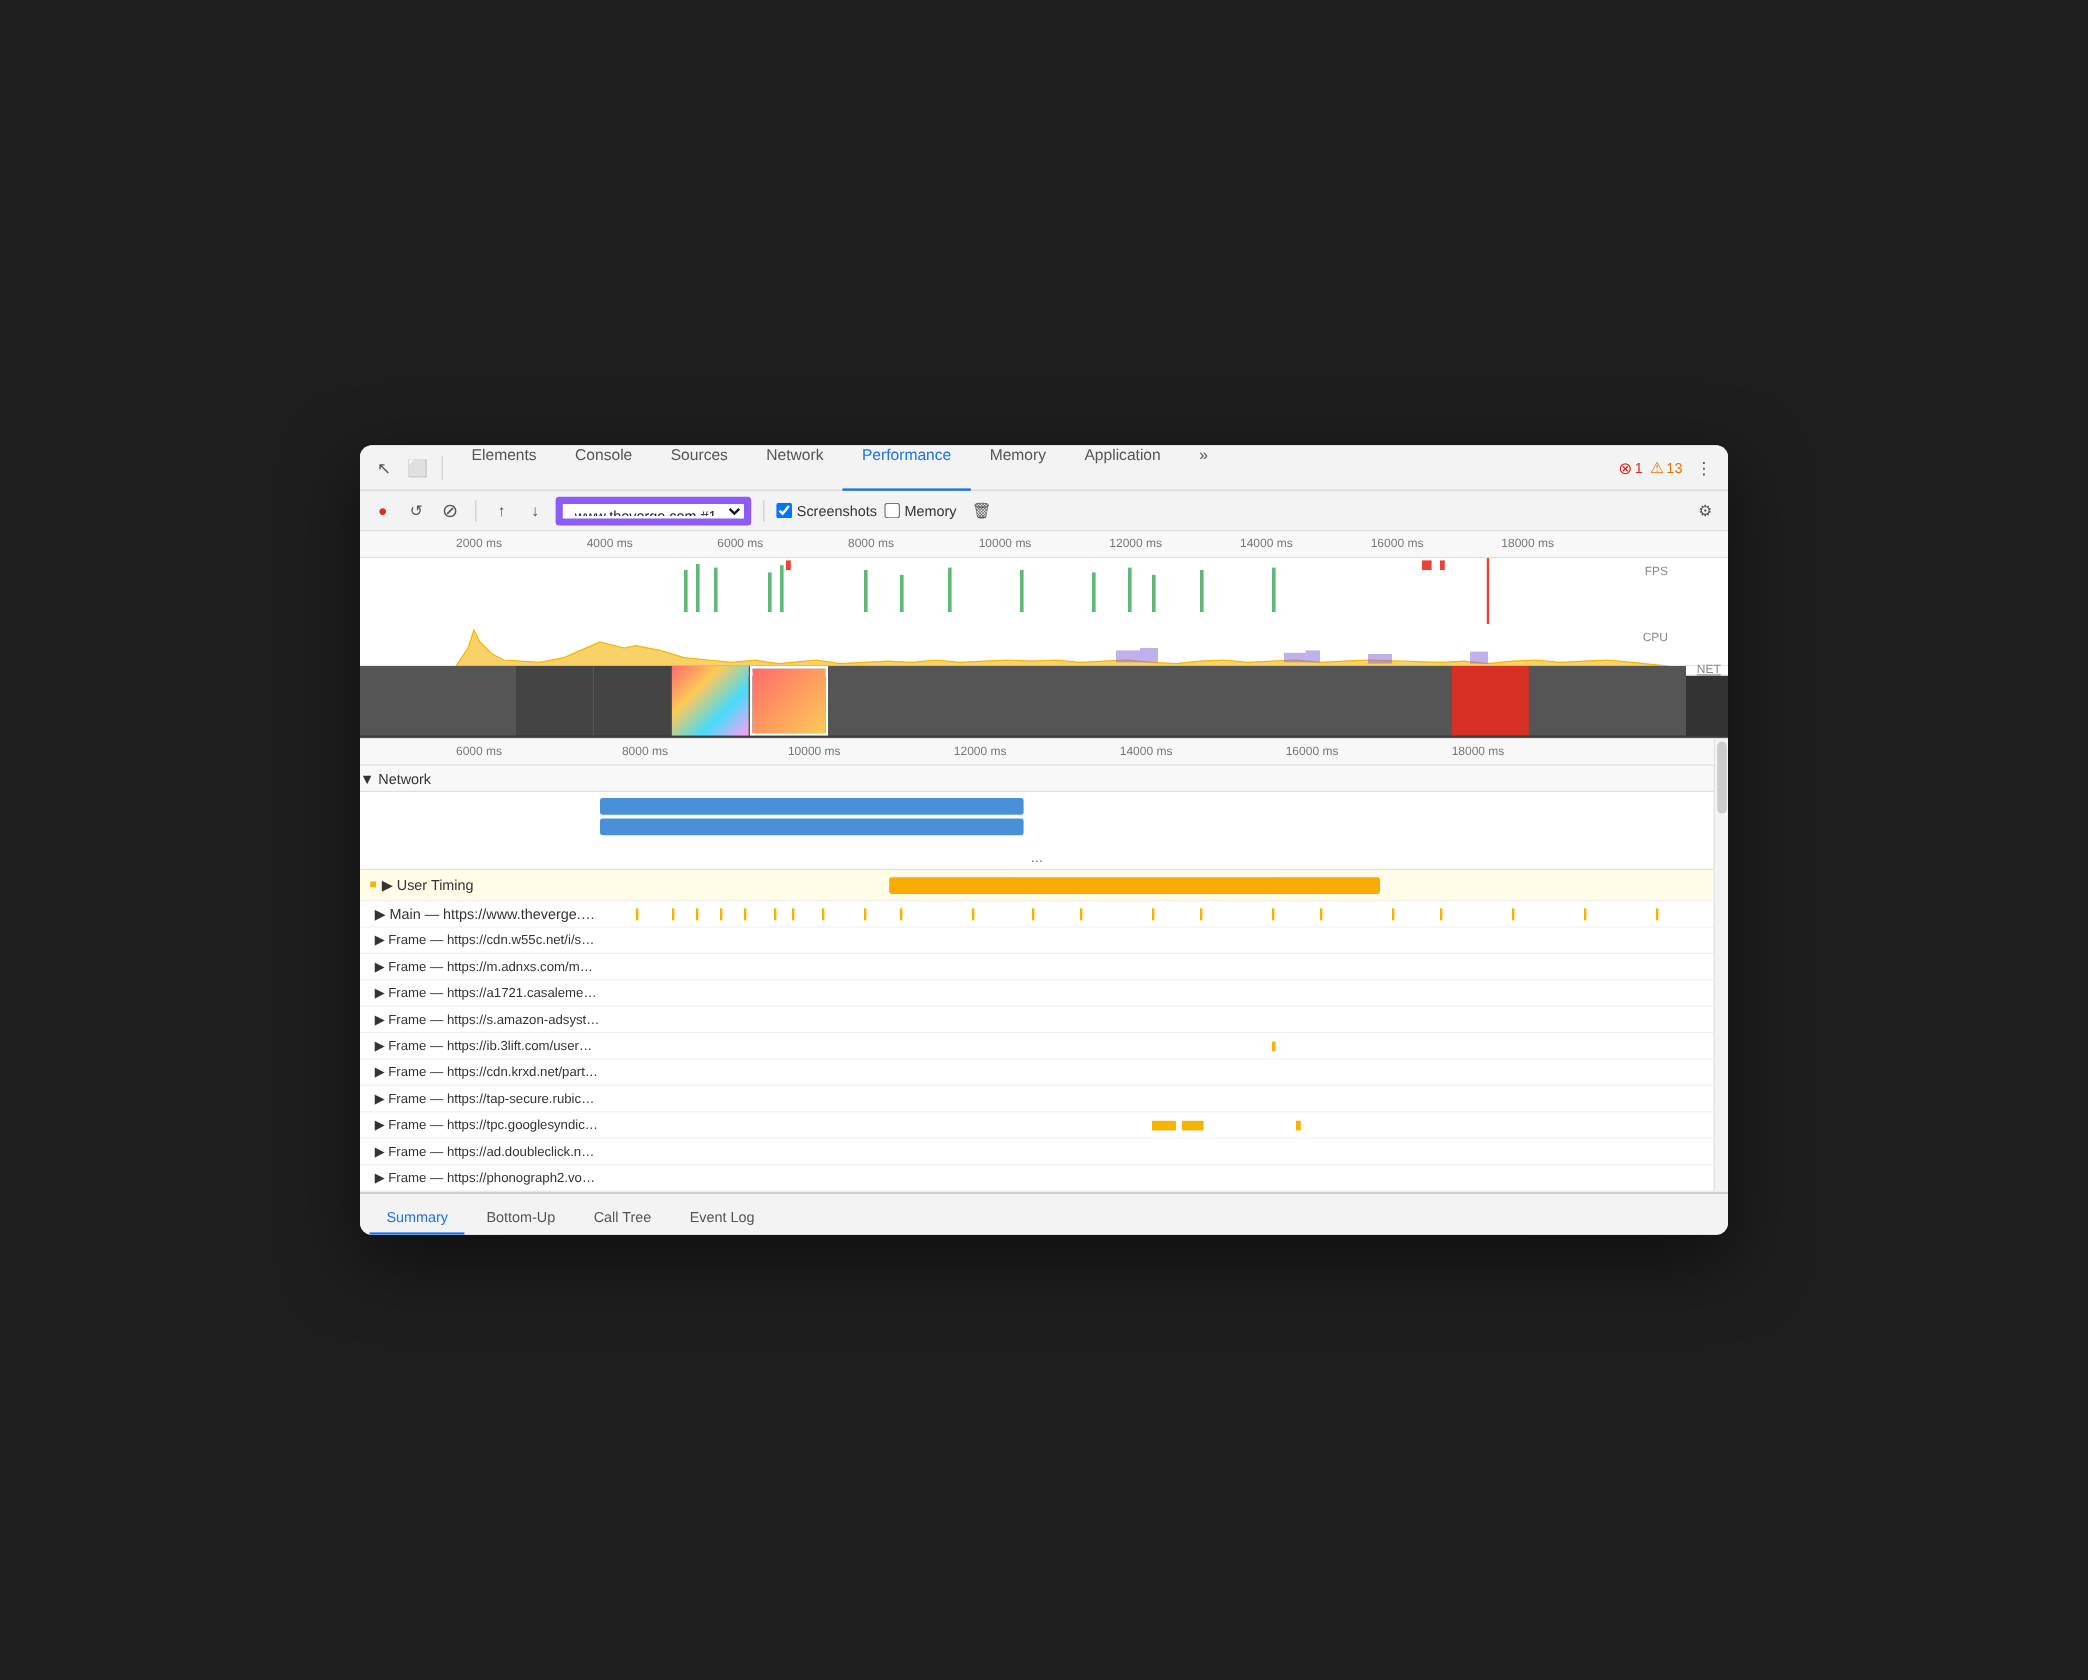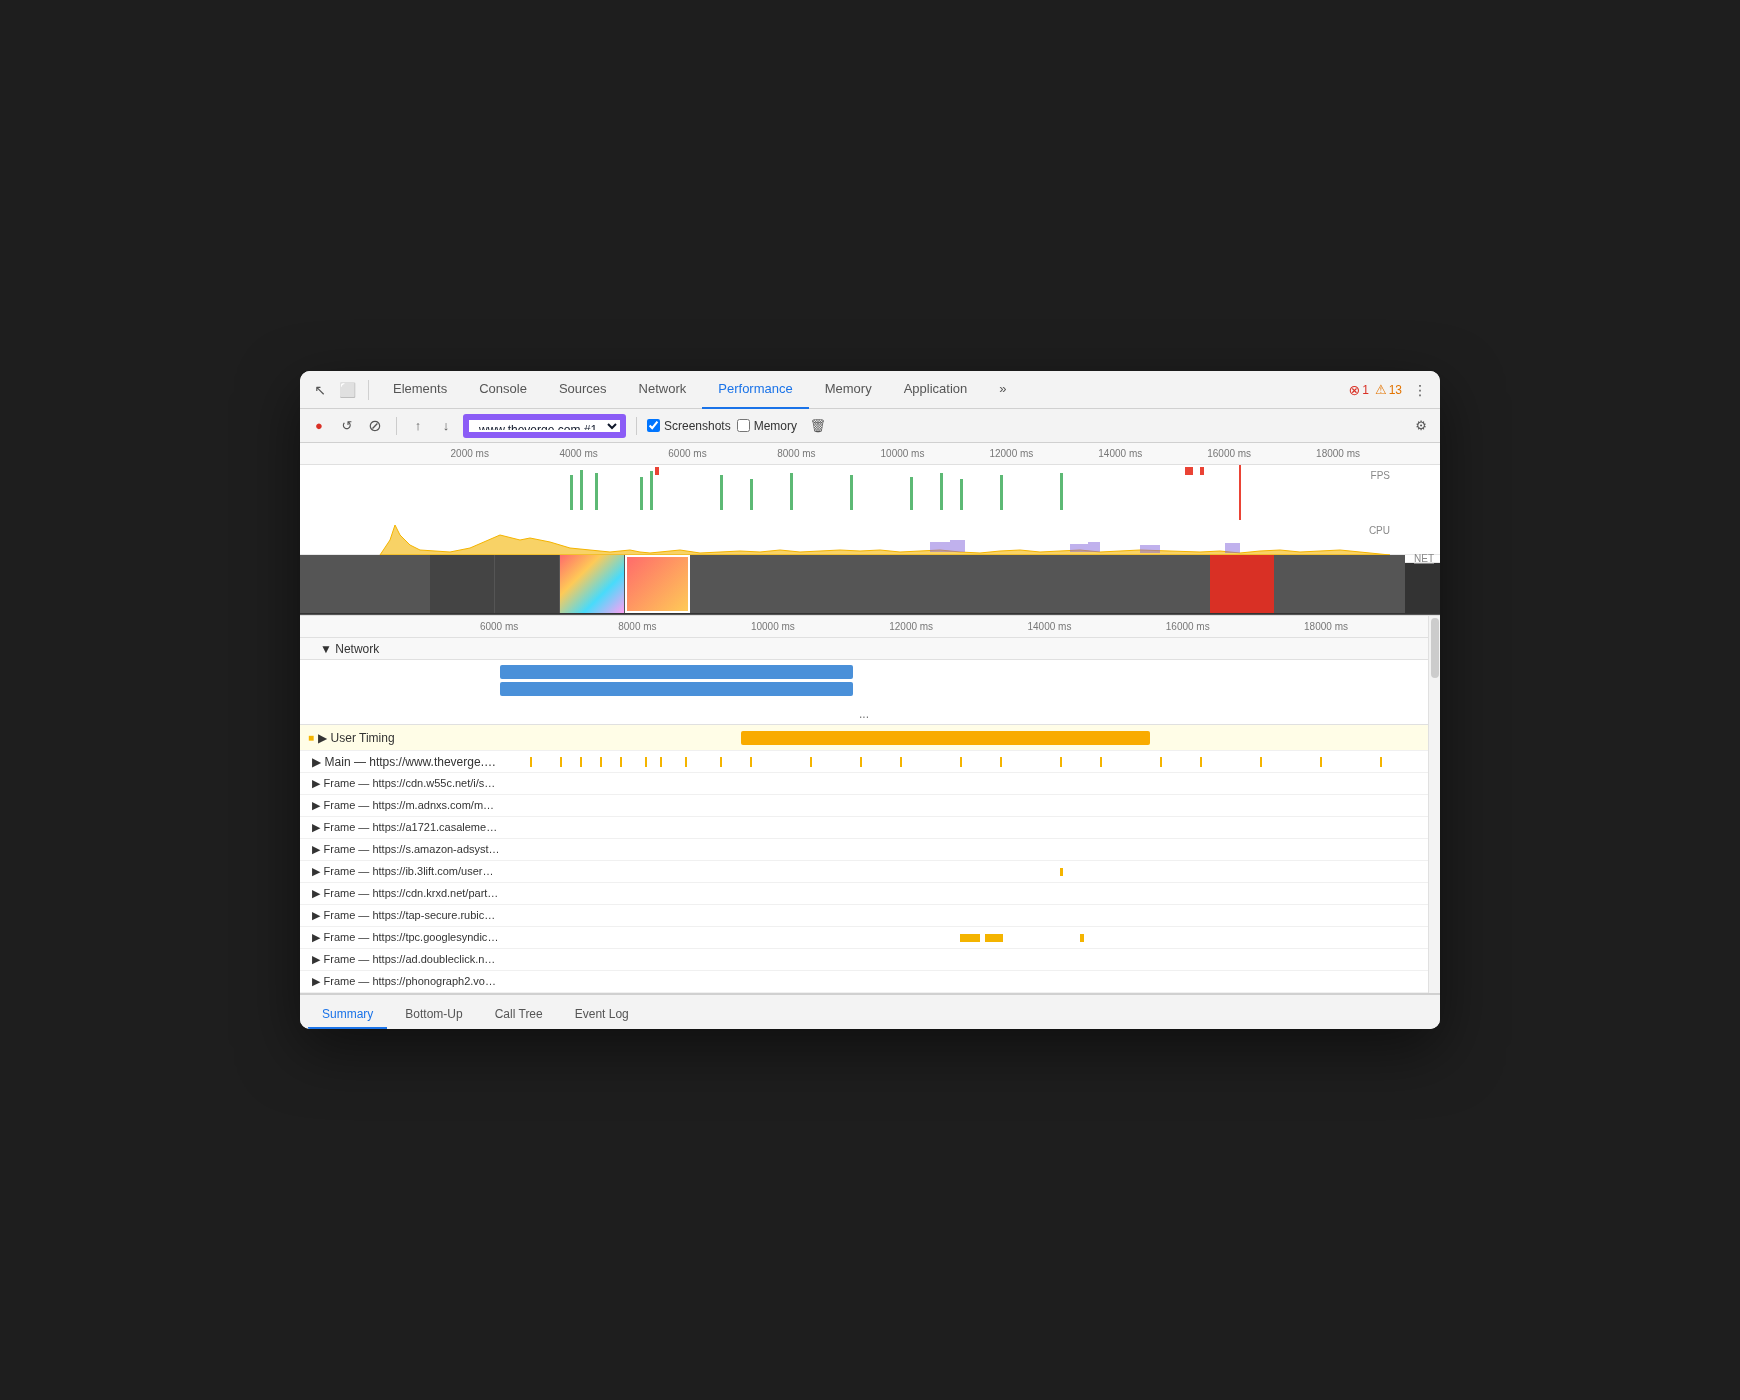--- a/index.html
+++ b/index.html
@@ -79,21 +79,20 @@
     }
     .tabs-bar {
       display: flex;
       align-items: center;
       flex: 1;
     }
     .tab-item {
       padding: 0 16px;
       height: 38px;
       display: flex;
-      align-items: center;
       font-size: 13px;
       color: #555;
       cursor: pointer;
       border-bottom: 2px solid transparent;
     }
     .tab-item.active {
       color: #1a73e8;
       border-bottom: 2px solid #1a73e8;
     }
     .toolbar-right {
@@ -175,21 +174,21 @@
     }
     .ruler-ticks {
       display: flex;
       width: 100%;
       position: relative;
     }
     .ruler-tick {
       font-size: 10px;
       color: #777;
       flex: 1;
-      text-align: right;
+      text-align: left;
     }
     
     .screenshots-strip {
       height: 60px;
       background: #333;
       display: flex;
       overflow: hidden;
       border-bottom: 1px solid #555;
     }
     .screenshot-thumb {
@@ -248,21 +247,21 @@
     }
     
     .network-section {
       border-bottom: 1px solid #e0e0e0;
     }
     .network-header {
       height: 22px;
       background: #f8f8f8;
       display: flex;
       align-items: center;
-      padding-left: 20px;
+      padding-left: 0;
       font-size: 12px;
       color: #333;
       cursor: pointer;
       border-bottom: 1px solid #e0e0e0;
     }
     .ellipsis-row {
       height: 20px;
       display: flex;
       align-items: center;
       justify-content: center;

